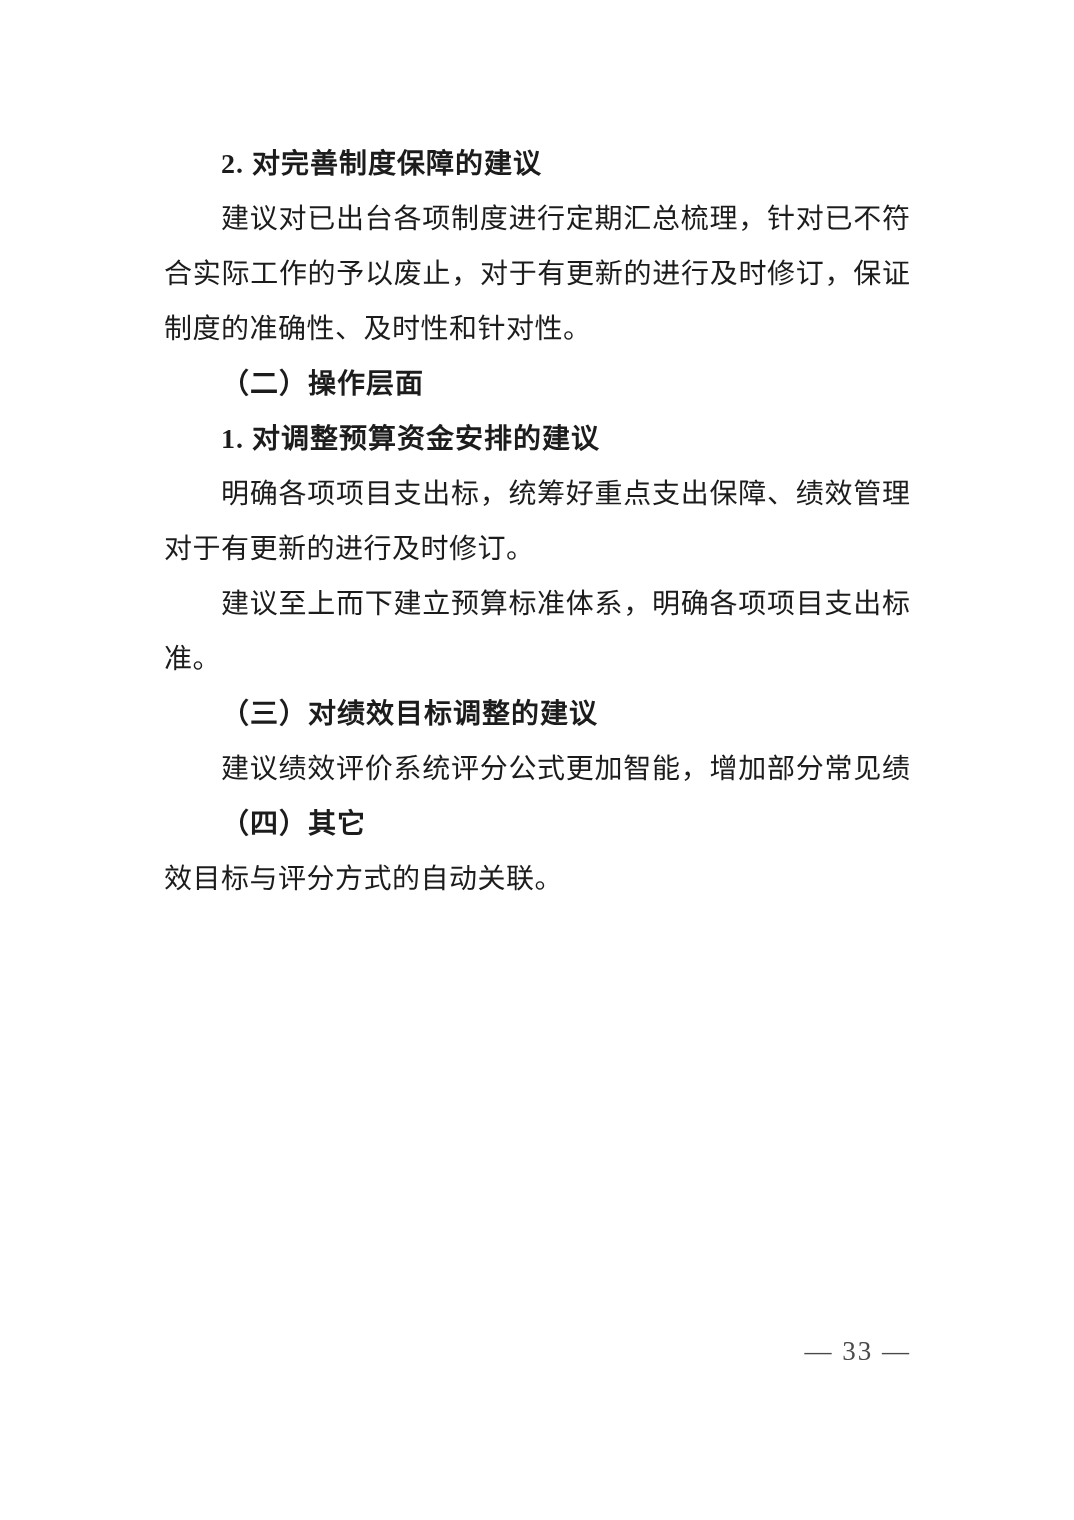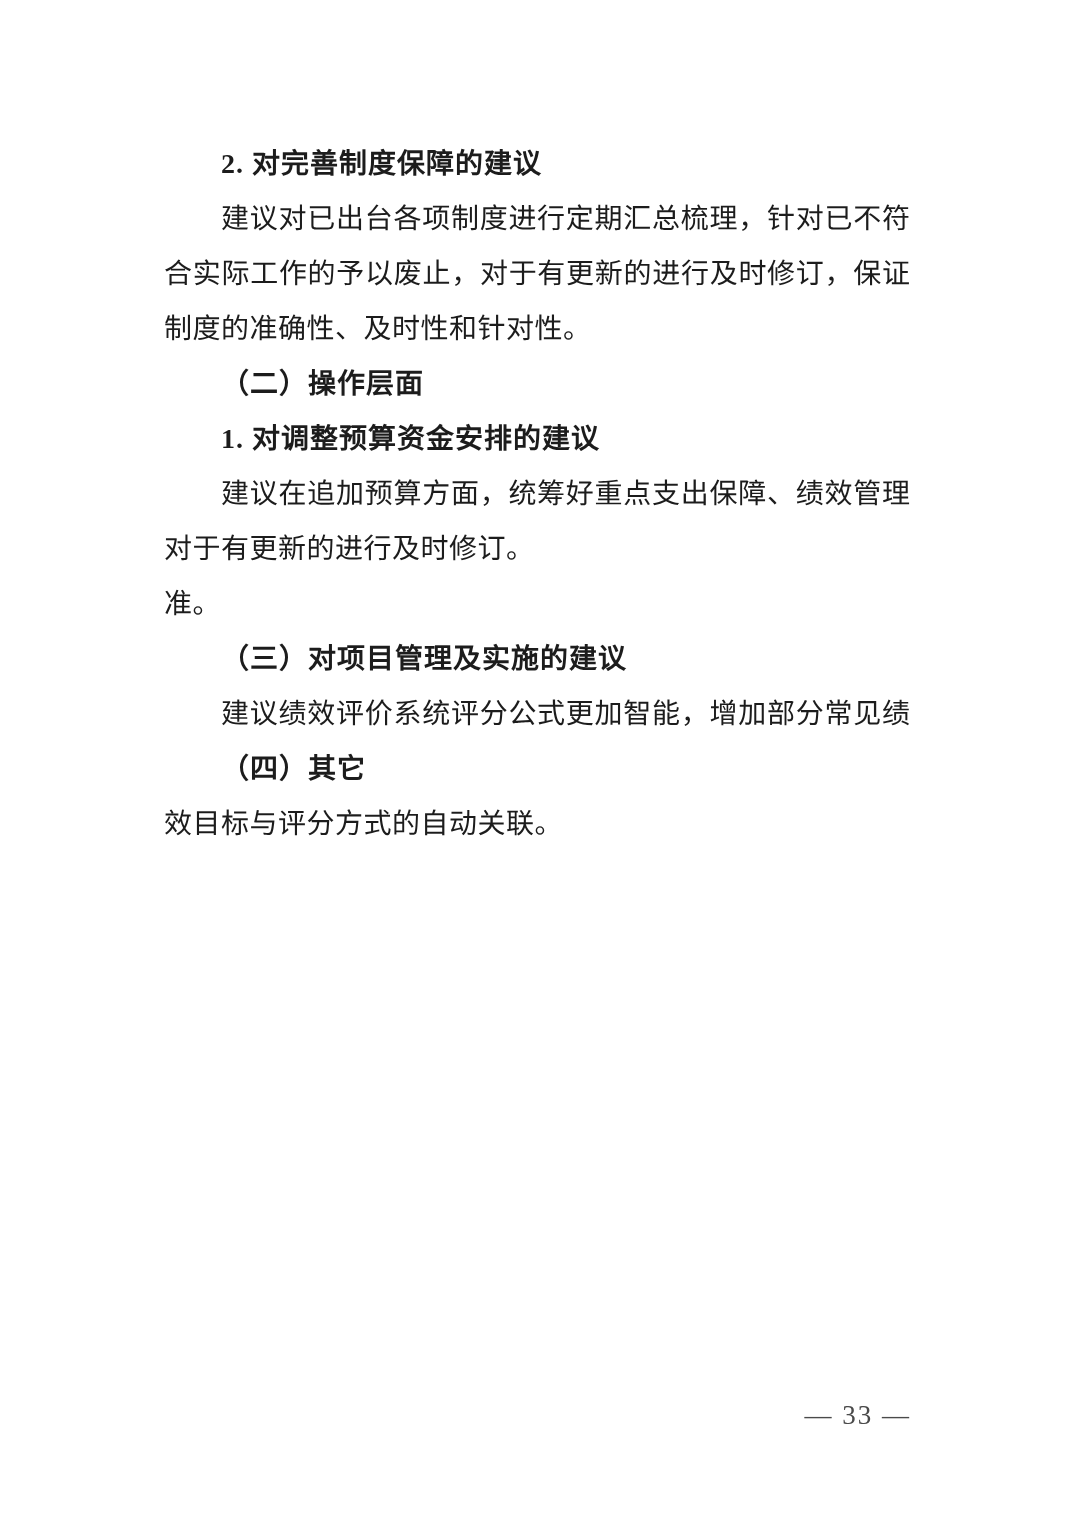--- a/index.html
+++ b/index.html
@@ -49,21 +49,21 @@
   .fill {
     white-space: normal;
     text-align: justify;
     text-align-last: justify;
     letter-spacing: 0;
     font-family: Liberation Serif, serif;
   }
 
   .page-number {
     position: absolute;
-    top: 1396px;
+    top: 1332px;
     right: 163px;
     height: 38px;
     line-height: 38px;
     font-size: 27px;
     color: #4a4a4a;
     letter-spacing: 2px;
     font-family: "Liberation Serif", "DejaVu Serif", serif;
   }
 </style>
 </head>
@@ -71,24 +71,25 @@
 
 <div class="page">
 
   <main class="content">
     <div class="line h-num ind">2. 对完善制度保障的建议</div>
     <div class="line ind fill">建议对已出台各项制度进行定期汇总梳理，针对已不符</div>
     <div class="line fill">合实际工作的予以废止，对于有更新的进行及时修订，保证</div>
     <div class="line">制度的准确性、及时性和针对性。</div>
     <div class="line h-par ind">（二）操作层面</div>
     <div class="line h-num ind">1. 对调整预算资金安排的建议</div>
-    <div class="line ind fill">建议在追加预算方面，统筹好重点支出保障、绩效管理</div>
+    <div class="line ind fill">明确各项项目支出标，统筹好重点支出保障、绩效管理</div>
     <div class="line">对于有更新的进行及时修订。</div>
+    <div class="line ind fill">建议至上而下建立预算标准体系，明确各项项目支出标</div>
     <div class="line">准。</div>
-    <div class="line h-par ind">（三）对项目管理及实施的建议</div>
+    <div class="line h-par ind">（三）对绩效目标调整的建议</div>
     <div class="line ind fill">建议绩效评价系统评分公式更加智能，增加部分常见绩</div>
     <div class="line h-par ind">（四）其它</div>
     <div class="line">效目标与评分方式的自动关联。</div>
   </main>
 
   <div class="page-number">— 33 —</div>
 
 </div>
 
 </body></html>

